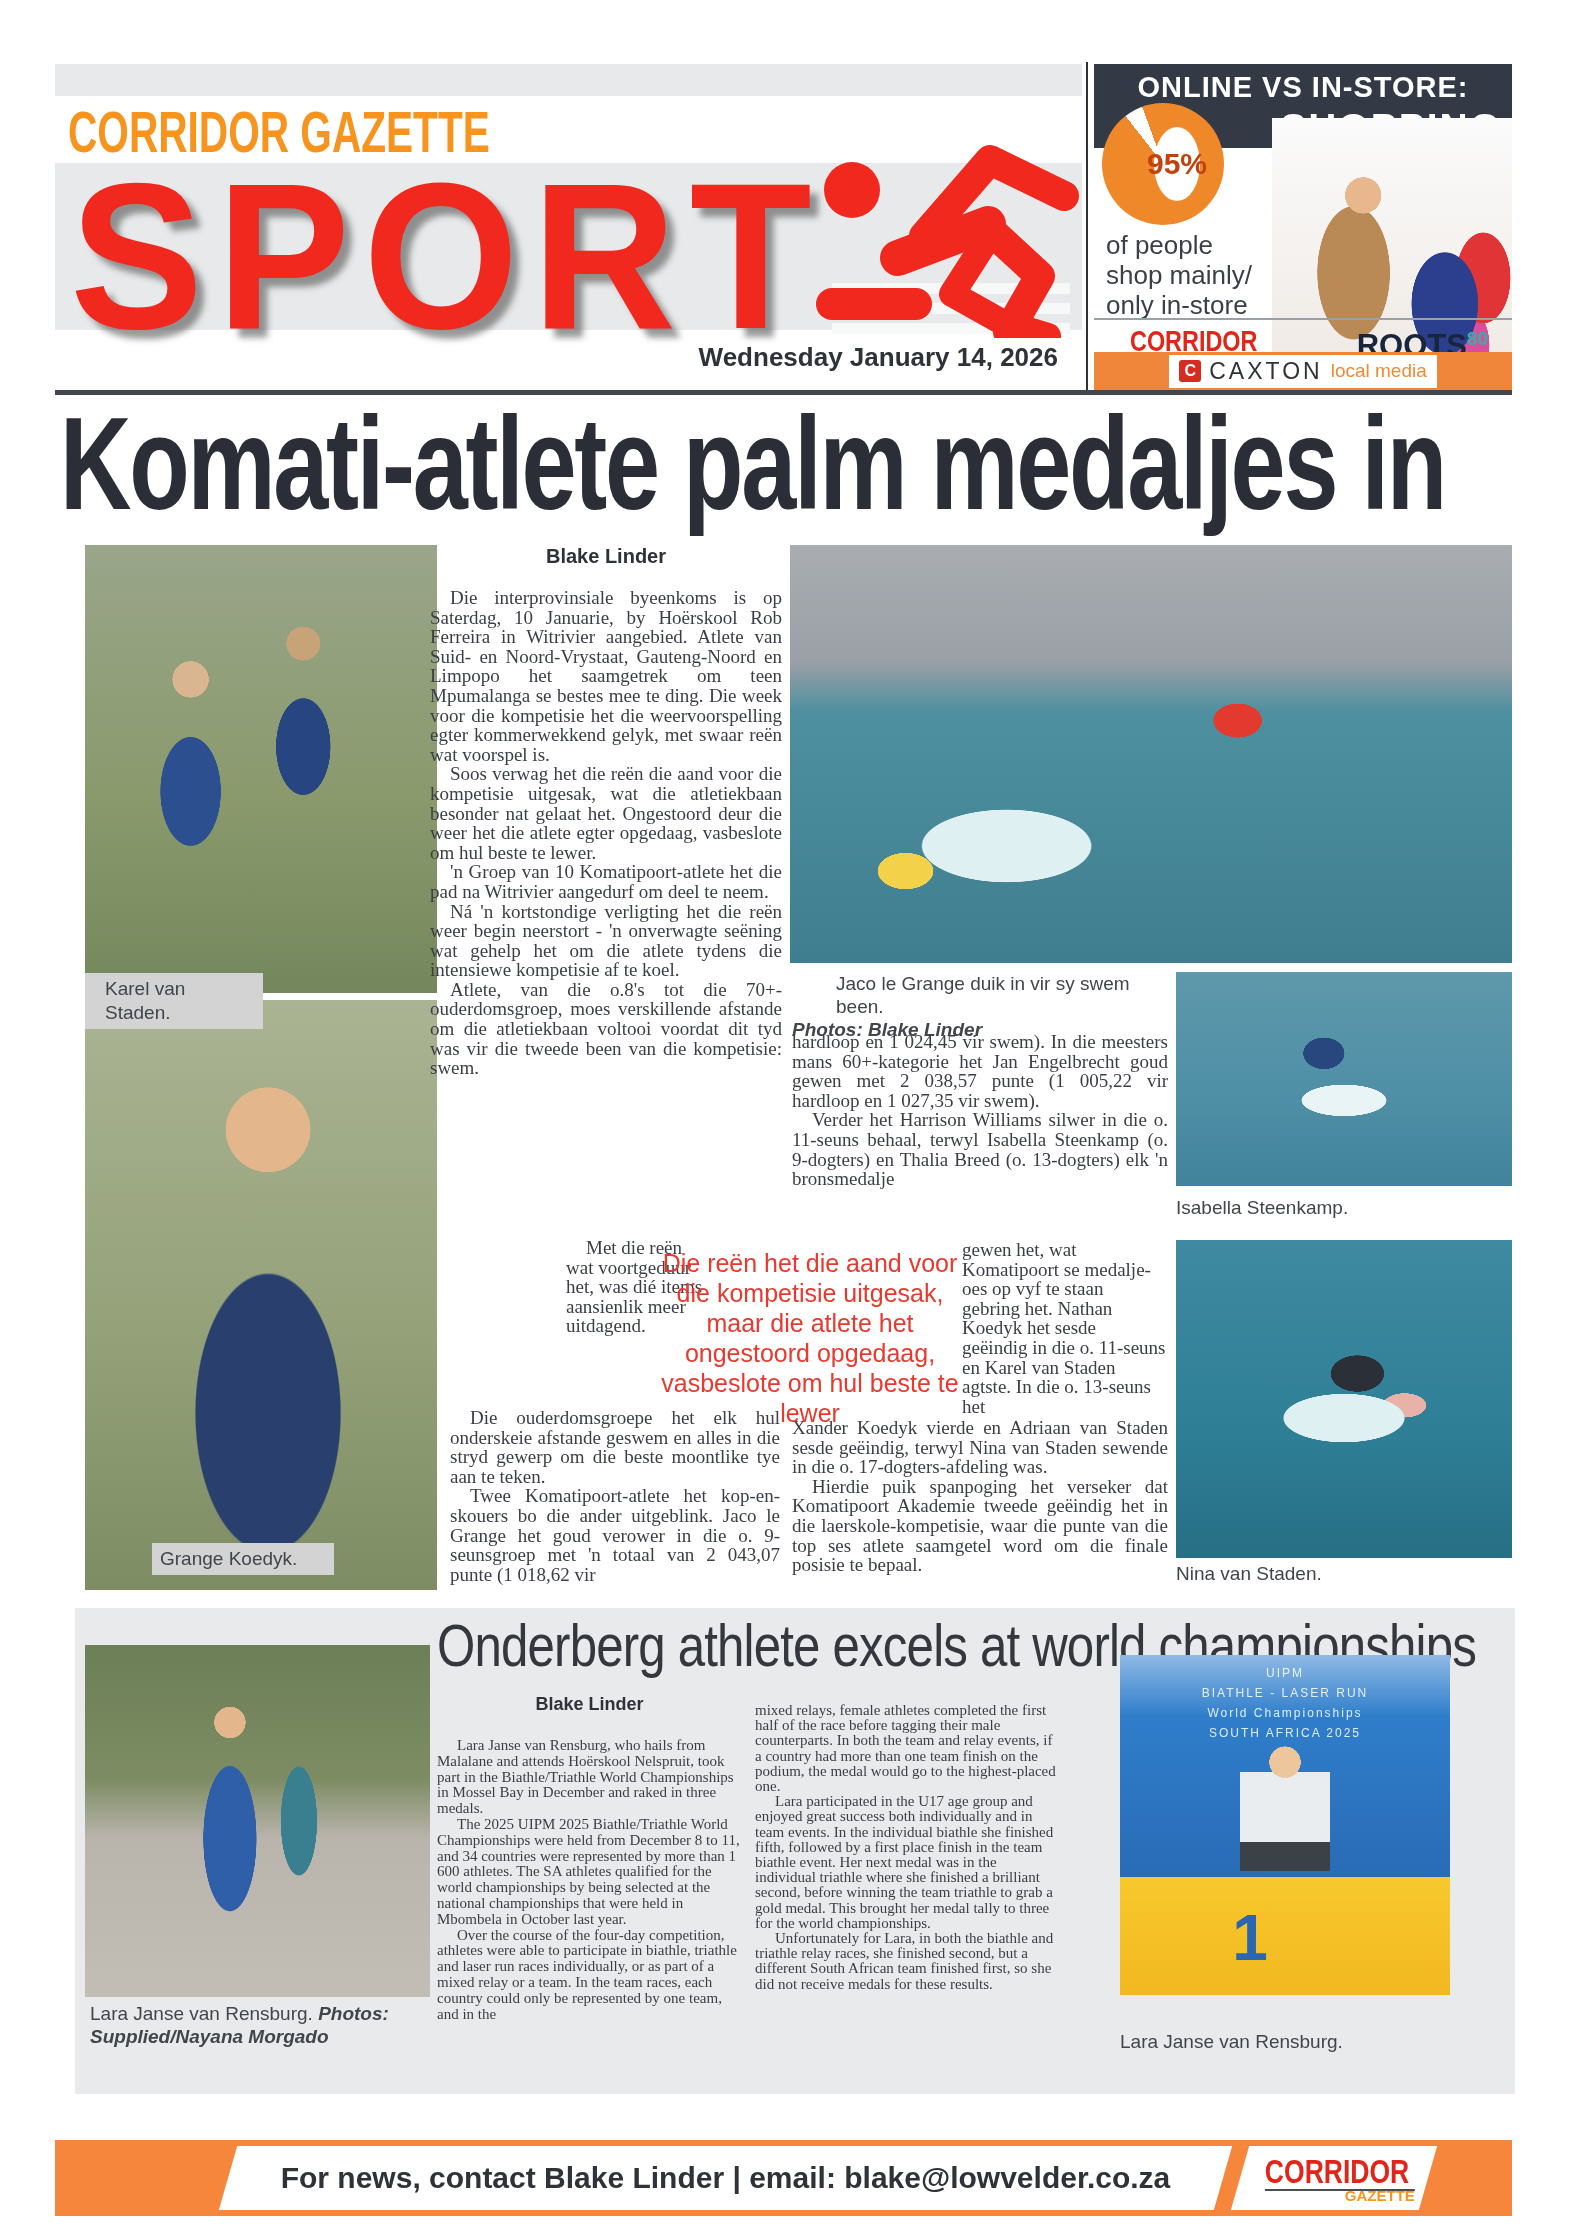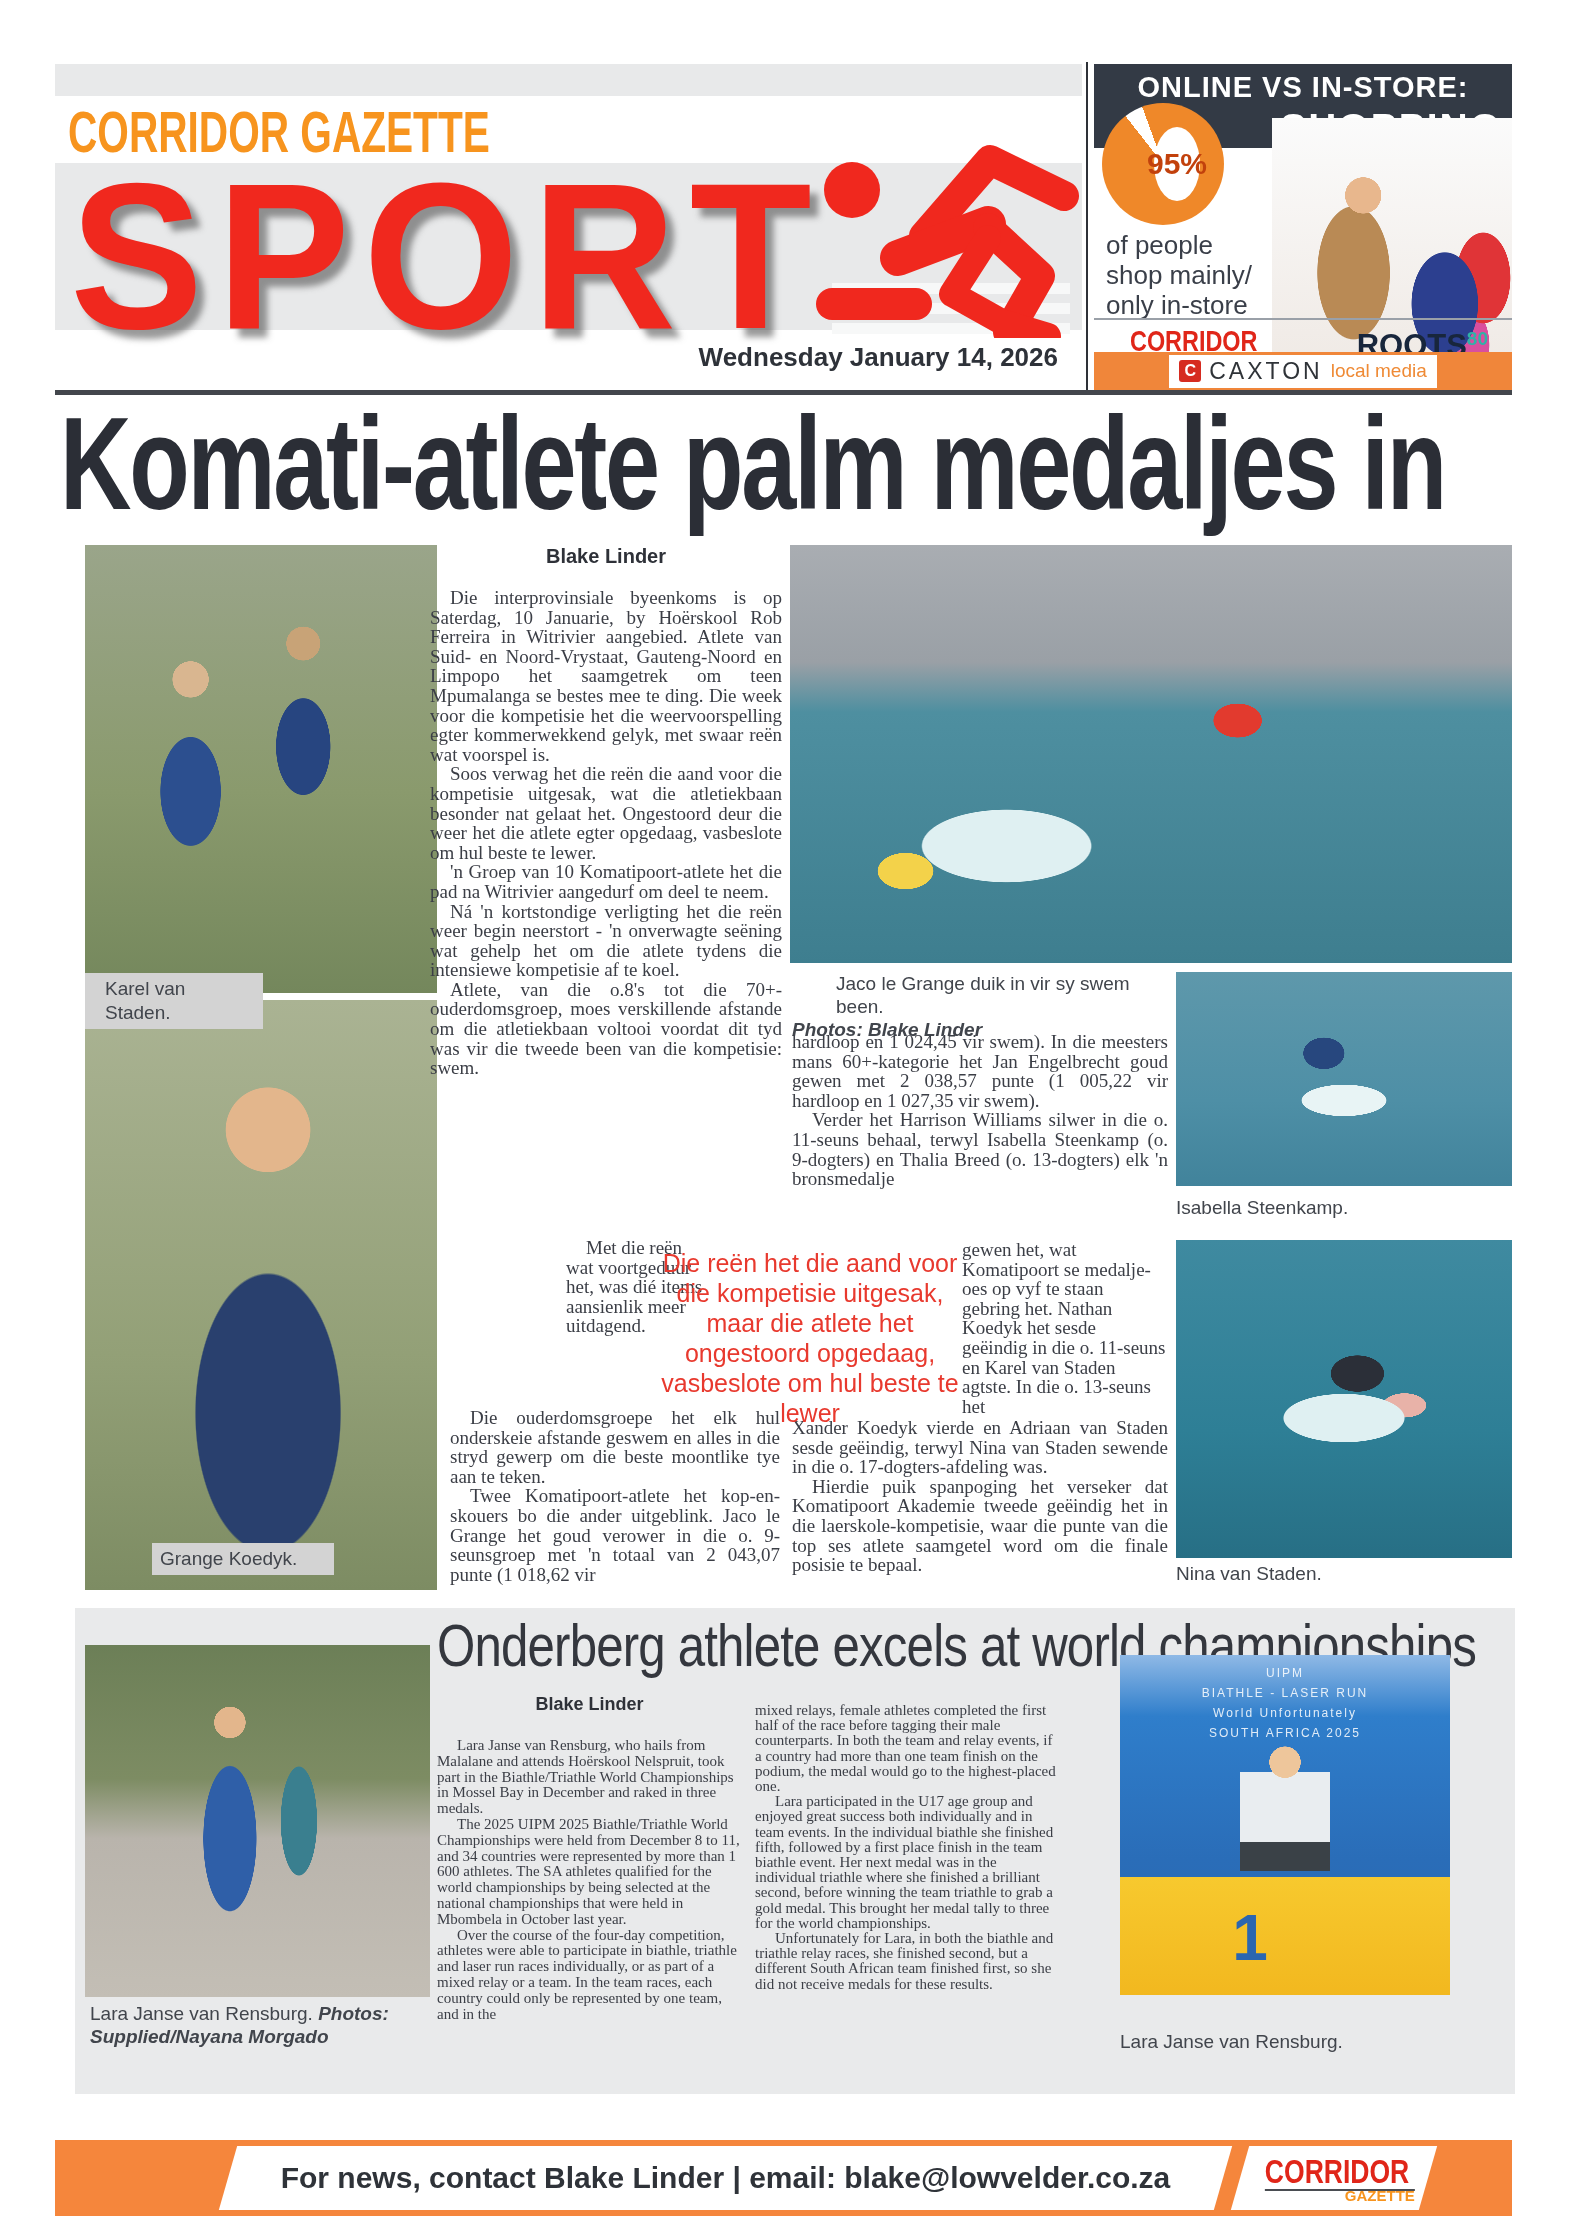--- a/index.html
+++ b/index.html
@@ -224,21 +224,21 @@
       <p>mixed relays, female athletes completed the first half of the race before tagging their male counterparts. In both the team and relay events, if a country had more than one team finish on the podium, the medal would go to the highest-placed one.</p>
       <p>Lara participated in the U17 age group and enjoyed great success both individually and in team events. In the individual biathle she finished fifth, followed by a first place finish in the team biathle event. Her next medal was in the individual triathle where she finished a brilliant second, before winning the team triathle to grab a gold medal. This brought her medal tally to three for the world championships.</p>
       <p>Unfortunately for Lara, in both the biathle and triathle relay races, she finished second, but a different South African team finished first, so she did not receive medals for these results.</p>
     </div>
 
   <div class="photo" style="left:1120px;top:1655px;width:330px;height:340px;
        background:linear-gradient(180deg,#8fb9e6 0%,#2f7ecb 18%,#2a6db8 60%,#2a66ad 100%);">
     <div class="abs banner-lines" style="left:0;top:8px;width:330px;">
         <div>UIPM</div>
         <div>BIATHLE - LASER RUN</div>
-        <div>World Unfortunately</div>
+        <div>World Championships</div>
         <div>SOUTH AFRICA 2025</div>
       </div>
     <div class="abs" style="left:120px;top:88px;width:90px;height:160px;
          background:
            radial-gradient(26px 26px at 50% 12%, #eec69b 0 60%, rgba(0,0,0,0) 61%),
            linear-gradient(180deg, rgba(0,0,0,0) 18%, #e9edf0 18% 62%, #3a4147 62% 80%, rgba(0,0,0,0) 80%);"></div>
     <div class="podium">
       <div class="podium-num">1</div>
     </div>
   </div>

